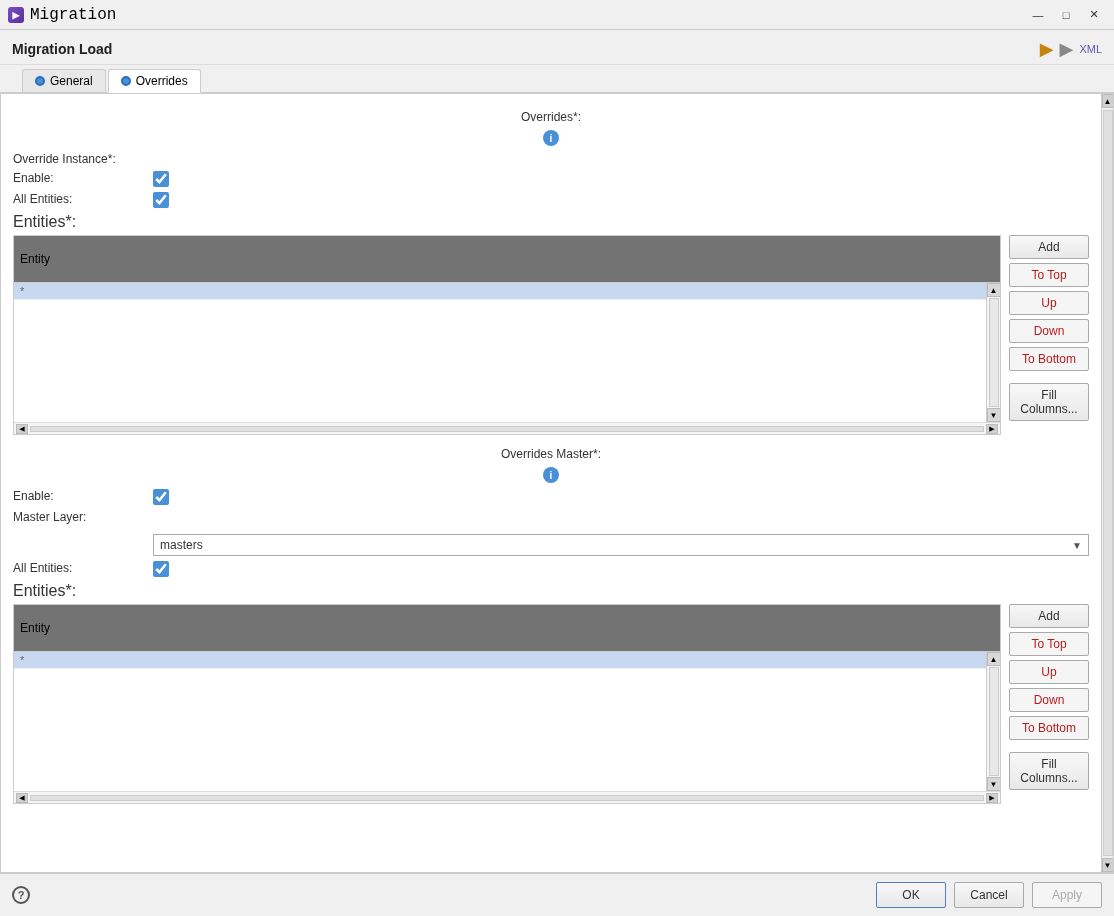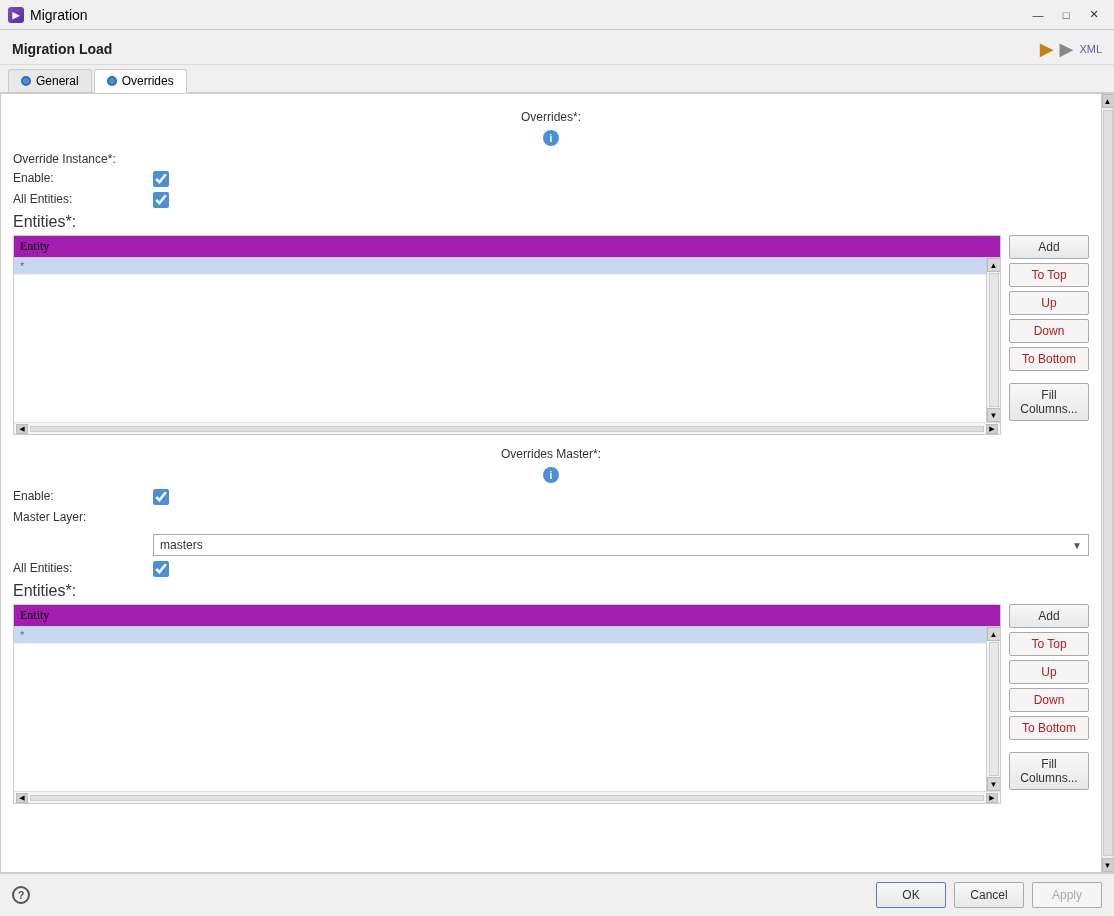--- a/index.html
+++ b/index.html
@@ -32,21 +32,22 @@
       border-radius: 3px;
       display: flex;
       align-items: center;
       justify-content: center;
       color: white;
       font-size: 10px;
       font-weight: bold;
     }
     .title-bar-title {
       flex: 1;
-      font-size: 14px;
+      font-size: 16px;
+      font-family: Liberation Mono, monospace;
     }
     .title-bar-controls {
       display: flex;
       gap: 4px;
     }
     .title-bar-btn {
       width: 24px;
       height: 18px;
       background: #f0f0f0;
       border: none;
@@ -91,21 +92,21 @@
       color: #555;
       cursor: pointer;
     }
     .header-icon-gold { color: #c8820f; }
     .header-icon-gray { color: #888; }
 
     
     .tab-bar {
       display: flex;
       background: #f0f0f0;
-      padding: 4px 8px 0 8px;
+      padding: 4px 8px 0 22px;
       border-bottom: 1px solid #ccc;
       flex-shrink: 0;
     }
     .tab {
       display: flex;
       align-items: center;
       gap: 5px;
       padding: 4px 12px;
       background: #e8e8e8;
       border: 1px solid #ccc;
@@ -210,26 +211,25 @@
       background: #fff;
       height: 200px;
       display: flex;
       flex-direction: column;
       overflow: hidden;
     }
 
     .table-header {
       display: flex;
       align-items: center;
-      background: #a21caf;
+      background: #737373;
       border-bottom: 1px solid #ccc;
-      padding: 3px 6px;
+      padding: 16px 6px;
       font-size: 12px;
       font-weight: normal;
-      font-family: Liberation Serif, serif;
     }
 
     .table-scroll {
       flex: 1;
       overflow-y: auto;
       overflow-x: auto;
       position: relative;
     }
 
     .table-row-area {

